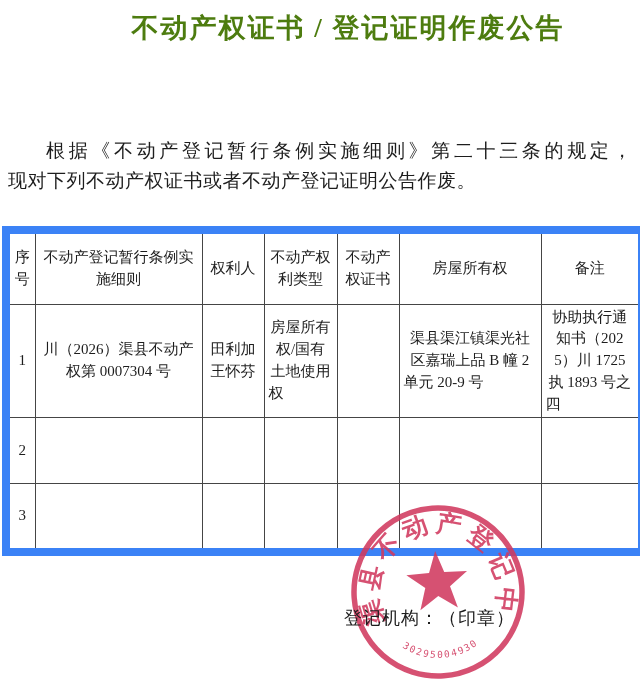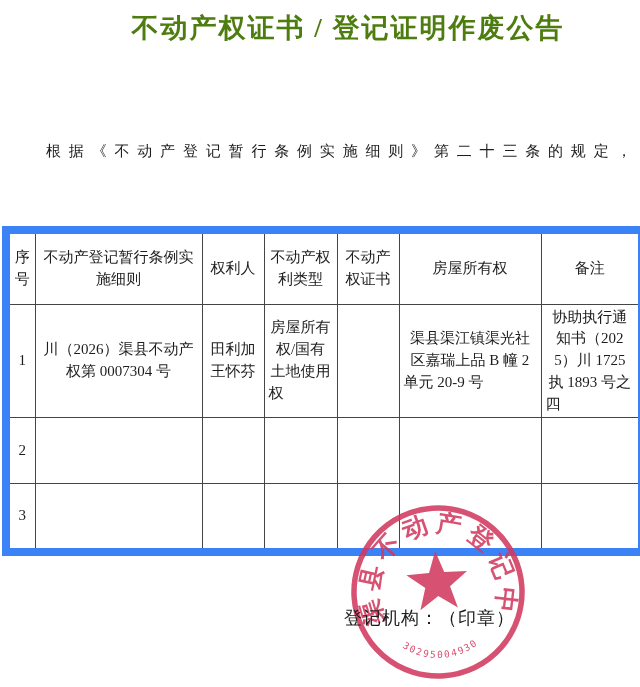--- a/index.html
+++ b/index.html
@@ -19,21 +19,21 @@
     color:#4d7c0f;
     margin-left:28px;
   }
   .doc-no{
     position:absolute;top:88px;left:0;width:602px;
     text-align:right;
     font-size:17px;letter-spacing:1px;
   }
   .intro{
     position:absolute;top:136px;left:8px;width:624px;
-    font-size:15px;line-height:30px;letter-spacing:0.5px;
+    font-size:19px;line-height:30px;letter-spacing:0.5px;
   }
   .intro-line1{
     text-indent:38px;
     text-align:justify;
     text-align-last:justify;
   }
   .intro-line2{text-align:left;}
   table.notice{
     position:absolute;top:226px;left:2px;
     width:636px;
@@ -78,20 +78,21 @@
 </head>
 <body>
 
 <div class="page">
 
   <div class="title">不动产权证书 / 登记证明作废公告</div>
 
 
   <div class="intro">
     <div class="intro-line1">根据《不动产登记暂行条例实施细则》第二十三条的规定，</div>
+    <div class="intro-line2">现对下列不动产权证书或者不动产登记证明公告作废。</div>
   </div>
 
   <table class="notice">
     <colgroup>
       <col style="width:29px">
         <col style="width:167px">
         <col style="width:62px">
       <col style="width:73px">
         <col style="width:62px">
         <col style="width:142px">

